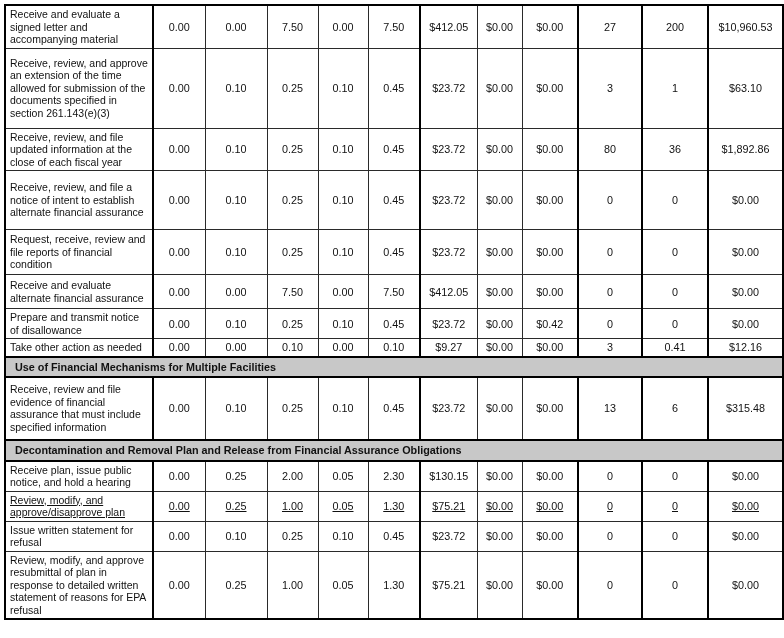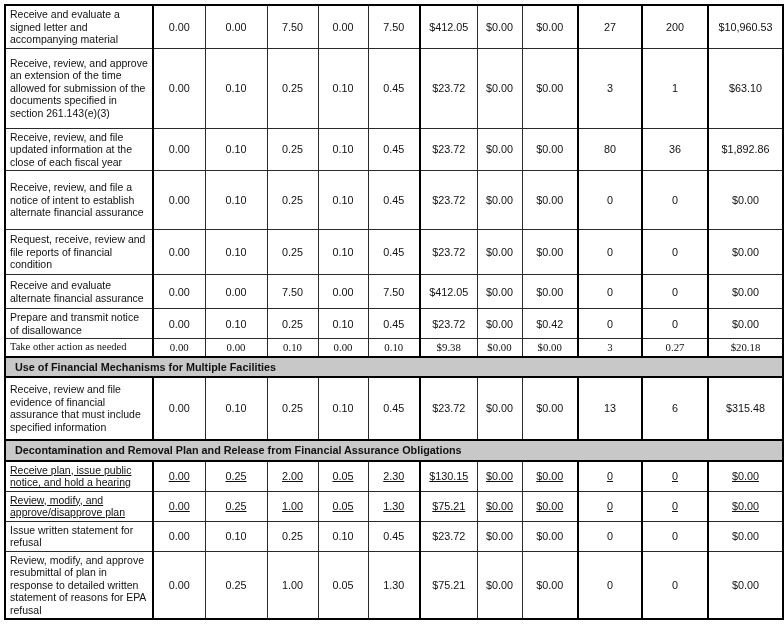--- a/index.html
+++ b/index.html
@@ -60,25 +60,25 @@
     white-space: nowrap;
   }
   
   tbody tr:nth-child(1)  { height: 41px; }
   tbody tr:nth-child(2)  { height: 80px; }
   tbody tr:nth-child(3)  { height: 41px; }
   tbody tr:nth-child(4)  { height: 59px; }
   tbody tr:nth-child(5)  { height: 45px; }
   tbody tr:nth-child(6)  { height: 34px; }
   tbody tr:nth-child(7)  { height: 30px; padding-left: 43px; }
-  tbody tr:nth-child(8)  { height: 15px; font-family: Liberation Serif, serif; }
+  tbody tr:nth-child(8)  { height: 15px; }
   tbody tr:nth-child(9)  { height: 14px; margin-left: 32px; }
   tbody tr:nth-child(10) { height: 63px; }
   tbody tr:nth-child(11) { height: 21px; }
-  tbody tr:nth-child(12) { height: 30px; text-decoration: underline; }
+  tbody tr:nth-child(12) { height: 30px; }
   tbody tr:nth-child(13) { height: 27px; text-decoration: underline; }
   tbody tr:nth-child(14) { height: 27px; }
   tbody tr:nth-child(15) { height: 66px; }
 </style>
 </head>
 <body>
 
 <div class="page">
   <table class="cost-table">
     <colgroup>
@@ -194,26 +194,26 @@
           <td class="num">0</td>
           <td class="num">$0.00</td>
         </tr>
         <tr class="activity-row">
           <td class="activity">Take other action as needed</td>
           <td class="num">0.00</td>
           <td class="num">0.00</td>
           <td class="num">0.10</td>
           <td class="num">0.00</td>
           <td class="num">0.10</td>
-          <td class="num">$9.38</td>
+          <td class="num">$9.27</td>
           <td class="num">$0.00</td>
           <td class="num">$0.00</td>
           <td class="num">3</td>
-          <td class="num">0.27</td>
-          <td class="num">$20.18</td>
+          <td class="num">0.41</td>
+          <td class="num">$12.16</td>
         </tr>
         <tr class="section-row">
           <td colspan="12">Use of Financial Mechanisms for Multiple Facilities</td>
         </tr>
         <tr class="activity-row">
           <td class="activity">Receive, review and file evidence of financial assurance that must include specified information</td>
           <td class="num">0.00</td>
           <td class="num">0.10</td>
           <td class="num">0.25</td>
           <td class="num">0.10</td>

